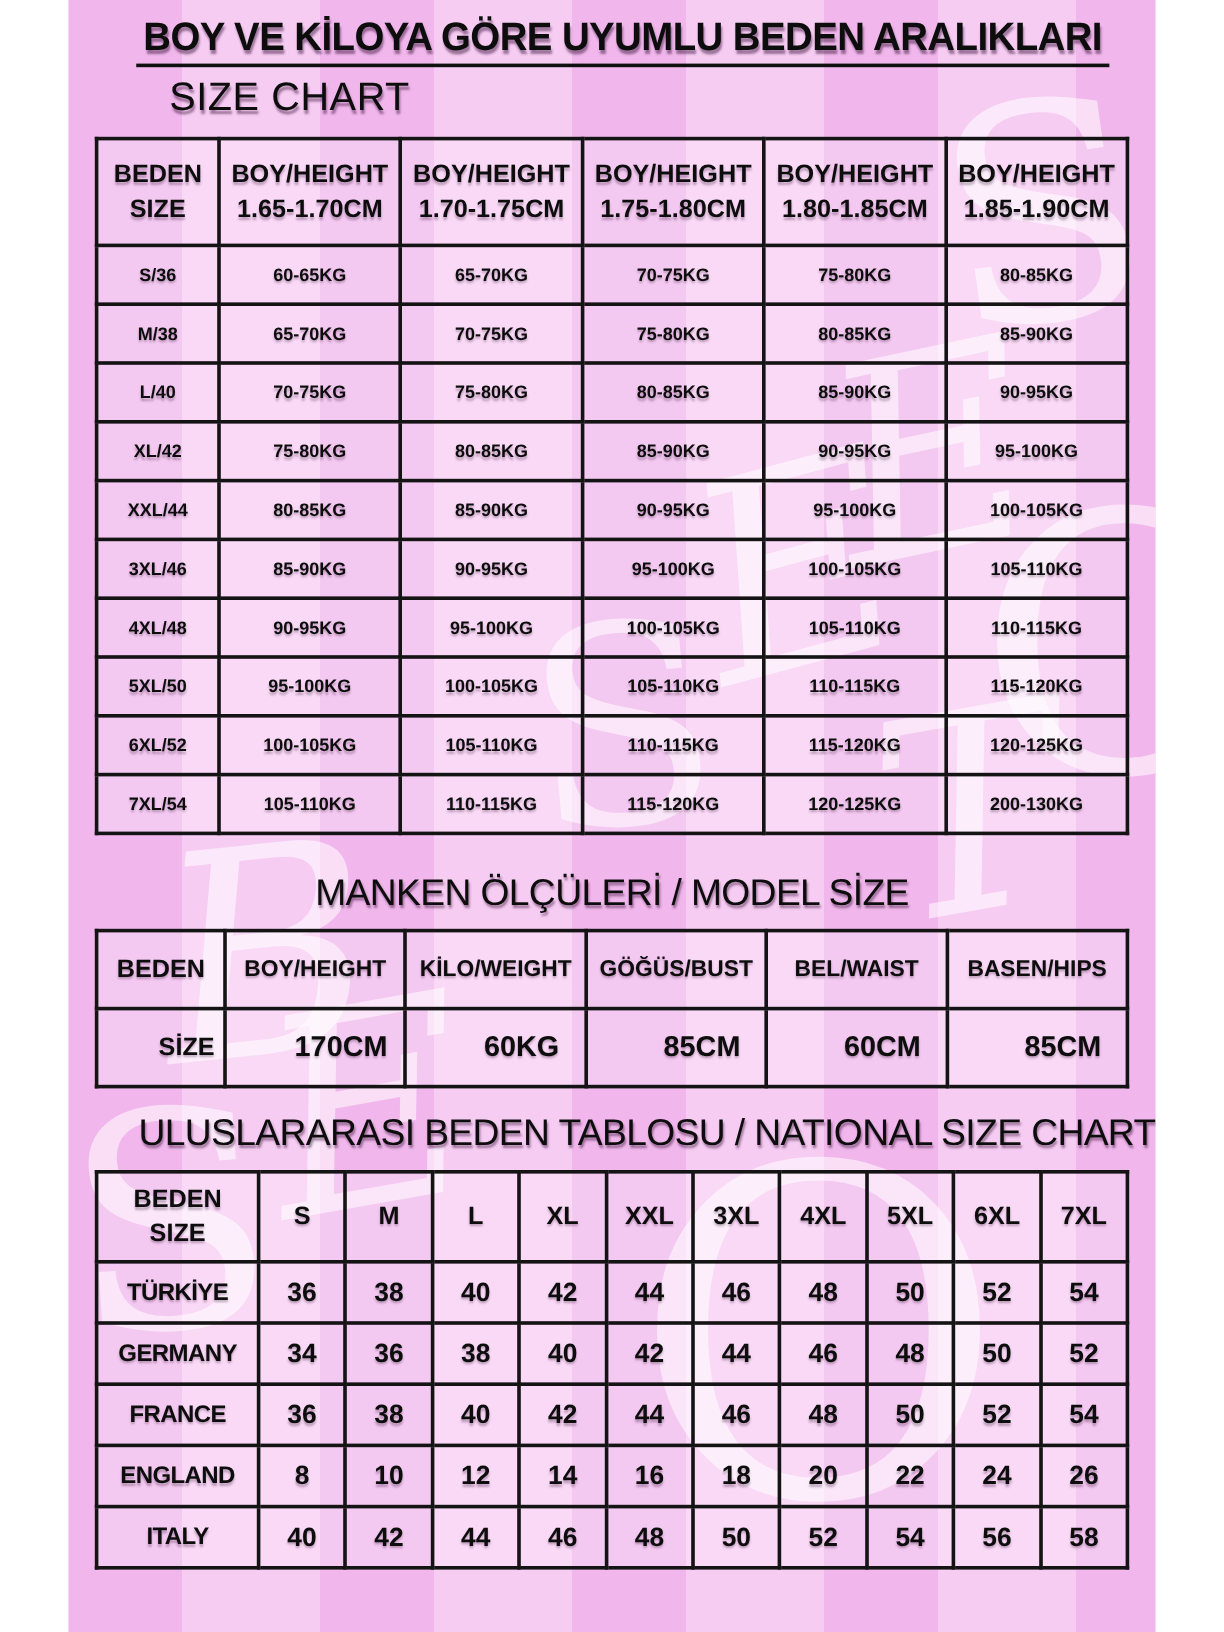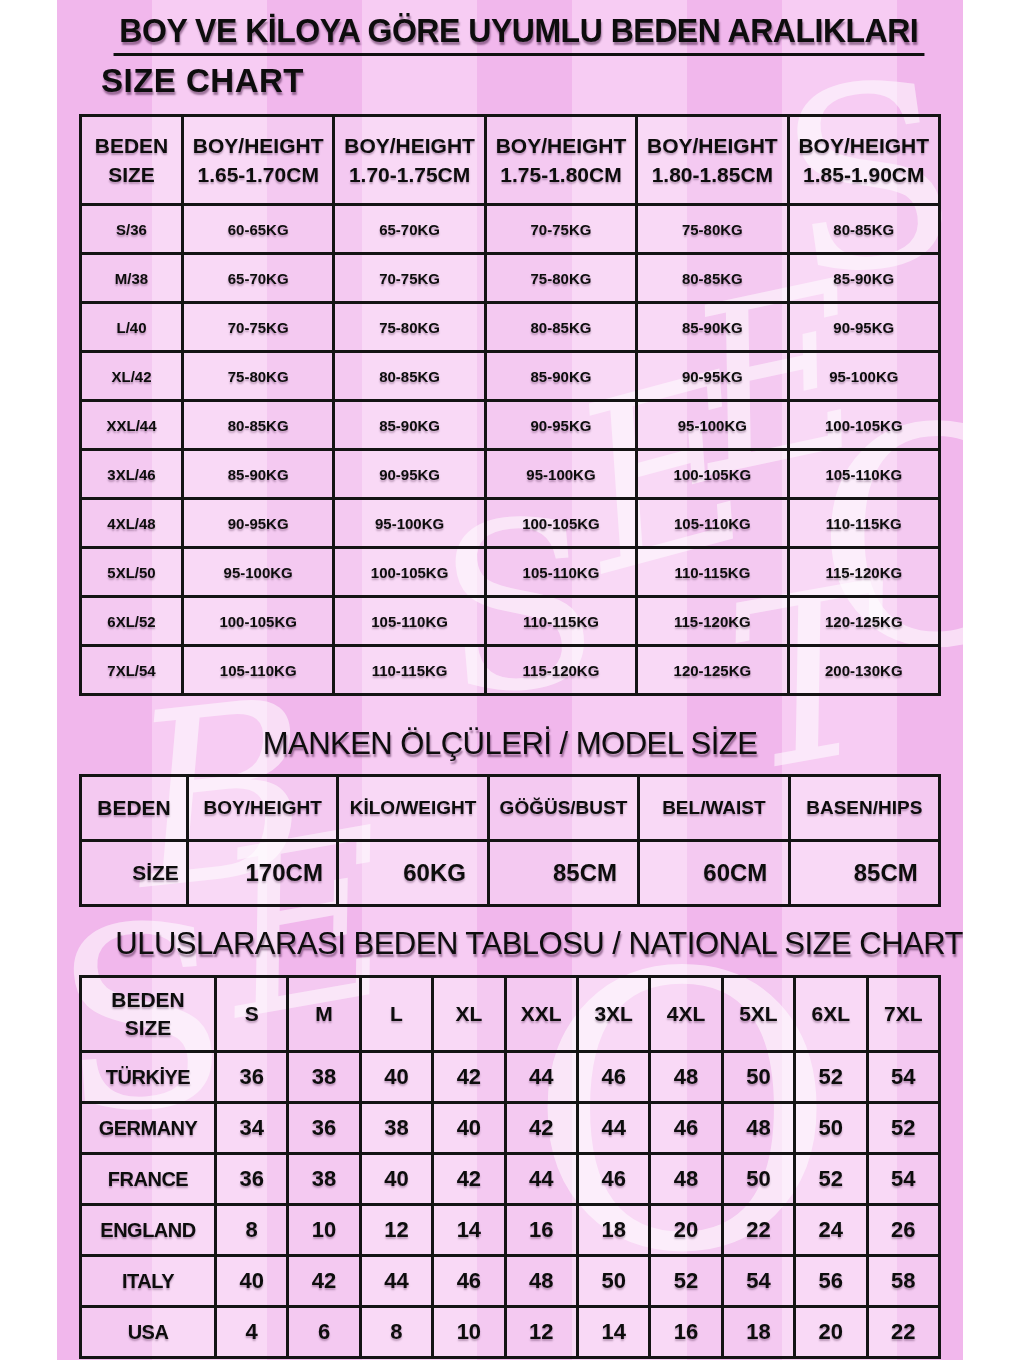--- a/index.html
+++ b/index.html
@@ -14,22 +14,22 @@
        font-family:"Liberation Sans",sans-serif;color:var(--ink);}
   .poster{position:absolute;left:57px;top:0;width:906px;height:1360px;overflow:hidden;
       background:repeating-linear-gradient(90deg,var(--stripe-dark) 0 95px,var(--stripe-light) 95px 210px);}
   .watermark{position:absolute;inset:0;z-index:1;pointer-events:none;}
   .wm-letter{position:absolute;color:var(--wm);font-family:"DejaVu Serif",serif;line-height:1;white-space:pre;}
   .content{position:relative;z-index:2;padding-top:12px;}
   .title-block{margin:0;padding-left:44px;}
   .title-line1{display:inline-block;font-size:33px;font-weight:700;letter-spacing:-0.5px;
       border-bottom:3px solid #101010;padding:0 6px 3px 6px;
       text-shadow:1px 3px 2px rgba(40,0,40,0.45);transform:scaleX(0.97);}
-  .title-line2{display:block;font-size:33px;font-weight:700;margin-top:6px;letter-spacing:0.5px;
-      text-shadow:1px 3px 2px rgba(40,0,40,0.45);}
+  .title-line2{display:block;font-size:33px;font-weight:400;margin-top:6px;letter-spacing:0.5px;
+      text-shadow:1px 3px 2px rgba(40,0,40,0.45);margin-left:40px;}
   .section-title{display:block;text-align:center;font-size:31px;font-weight:400;margin:0;
       letter-spacing:-0.5px;text-shadow:1px 3px 2px rgba(40,0,40,0.45);}
   table.tbl{border-collapse:collapse;table-layout:fixed;width:862px;margin:0 auto;}
   table.tbl th,table.tbl td{border:3px solid var(--border);text-align:center;vertical-align:middle;
       background:rgba(255,255,255,0.25);font-weight:700;color:var(--ink);
       text-shadow:0 2px 2px rgba(40,0,40,0.3);padding:0 2px;overflow:hidden;}
   
   #table-hw{margin-top:14px;}
   #table-hw th{height:86px;font-size:21px;line-height:29px;}
   #table-hw td{height:46px;font-size:15px;}
@@ -323,30 +323,17 @@
             <td>42</td>
             <td>44</td>
             <td>46</td>
             <td>48</td>
             <td>50</td>
             <td>52</td>
             <td>54</td>
             <td>56</td>
             <td>58</td>
           </tr>
-          <tr>
-            <td>USA</td>
-            <td>4</td>
-            <td>6</td>
-            <td>8</td>
-            <td>10</td>
-            <td>12</td>
-            <td>14</td>
-            <td>16</td>
-            <td>18</td>
-            <td>20</td>
-            <td>22</td>
-          </tr>
         </tbody>
       </table>
 
   </div>
 </div>
 
 </body></html>

